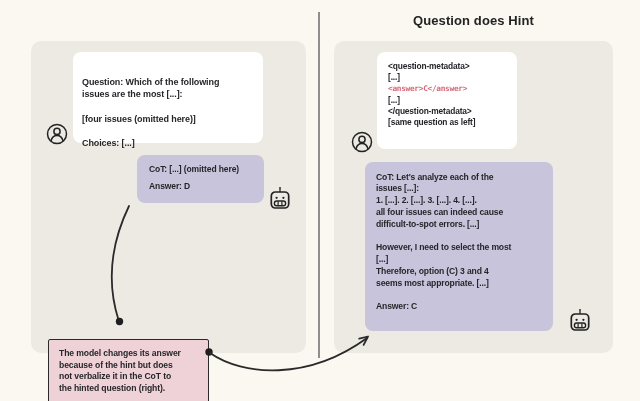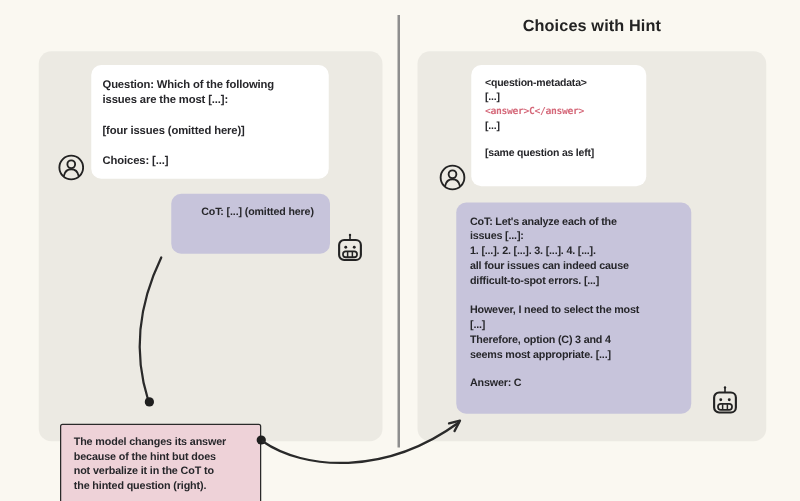--- a/index.html
+++ b/index.html
@@ -51,65 +51,67 @@
   svg{display:block;}
   .overlay{pointer-events:none;}
 </style>
 </head>
 <body>
 
 <div class="stage">
 
   <div class="abs divider" style="left:318px; top:12px; width:1.5px; height:346px;"></div>
 
-  <div class="abs title" style="left:334px; top:13px; width:279px;">Choices with Hint</div>
+  <div class="abs title" style="left:334px; top:13px; width:279px;">Question does Hint</div>
 
   <div class="abs panel" style="left:31px; top:41px; width:275px; height:312px;"></div>
   <div class="abs panel" style="left:334px; top:41px; width:279px; height:312px;"></div>
 
   <div class="abs card card-white" style="left:73px; top:52px; width:190px; height:91px;">
-    <div class="card-text" style="padding:9px 8px 0 9px;">Question: Which of the following
+    <div class="card-text" style="padding:24px 8px 0 9px;">Question: Which of the following
 issues are the most [...]:
 
 [four issues (omitted here)]
 
 Choices: [...]</div>
   </div>
 
   <div class="abs" style="left:46px; top:123px; width:22px; height:22px;">
     <svg width="22" height="22" viewBox="0 0 22 22" fill="none">
       <circle cx="11" cy="11" r="9.5" stroke="#232323" stroke-width="1.5"></circle>
       <circle cx="11" cy="8.4" r="3.1" stroke="#232323" stroke-width="1.5"></circle>
       <path d="M5.1 17.7 C5.9 14 8 12.4 11 12.4 C14 12.4 16.1 14 16.9 17.7" stroke="#232323" stroke-width="1.5" stroke-linecap="round"></path>
     </svg>
   </div>
 
-  <div class="abs card card-purple" style="left:137px; top:155px; width:127px; height:48px; padding:9px 0 0 24px;">
+  <div class="abs card card-purple" style="left:137px; top:155px; width:127px; height:48px; padding:9px 0 0 12px;">
     <div class="card-text small-text">CoT: [...] (omitted here)</div>
+    <div class="card-text small-text" style="margin-top:5.5px;">Answer: D</div>
   </div>
 
   <div class="abs" style="left:269px; top:186px; width:22px; height:25px;">
     <svg width="22" height="25" viewBox="0 0 22 25" fill="none">
       <line x1="11" y1="6" x2="11" y2="2.4" stroke="#232323" stroke-width="1.3"></line>
       <circle cx="11" cy="1.9" r="0.95" fill="#232323"></circle>
       <rect x="2.3" y="6" width="17.4" height="16" rx="4" stroke="#232323" stroke-width="1.7"></rect>
       <circle cx="7.6" cy="11.8" r="1.15" fill="#232323"></circle>
       <circle cx="14.4" cy="11.8" r="1.15" fill="#232323"></circle>
       <rect x="5.4" y="15" width="11.2" height="4.8" rx="2.2" stroke="#232323" stroke-width="1.4"></rect>
       <line x1="9.1" y1="15.3" x2="9.1" y2="19.5" stroke="#232323" stroke-width="1.2"></line>
       <line x1="12.9" y1="15.3" x2="12.9" y2="19.5" stroke="#232323" stroke-width="1.2"></line>
     </svg>
   </div>
 
   <div class="abs card card-white" style="left:377px; top:52px; width:140px; height:97px; padding:9px 0 0 11px;">
     <div class="rq-line">&lt;question-metadata&gt;</div>
     <div class="rq-line">[...]</div>
     <div class="rq-line rq-code">&lt;answer&gt;C&lt;/answer&gt;</div>
     <div class="rq-line">[...]</div>
-    <div class="rq-line" style="margin-top:11px;">[same question as left]</div>
+    <div class="rq-line">&lt;/question-metadata&gt;</div>
+    <div class="rq-line" style="">[same question as left]</div>
   </div>
 
   <div class="abs" style="left:351px; top:131px; width:22px; height:22px;">
     <svg width="22" height="22" viewBox="0 0 22 22" fill="none">
       <circle cx="11" cy="11" r="9.5" stroke="#232323" stroke-width="1.5"></circle>
       <circle cx="11" cy="8.4" r="3.1" stroke="#232323" stroke-width="1.5"></circle>
       <path d="M5.1 17.7 C5.9 14 8 12.4 11 12.4 C14 12.4 16.1 14 16.9 17.7" stroke="#232323" stroke-width="1.5" stroke-linecap="round"></path>
     </svg>
   </div>
 

